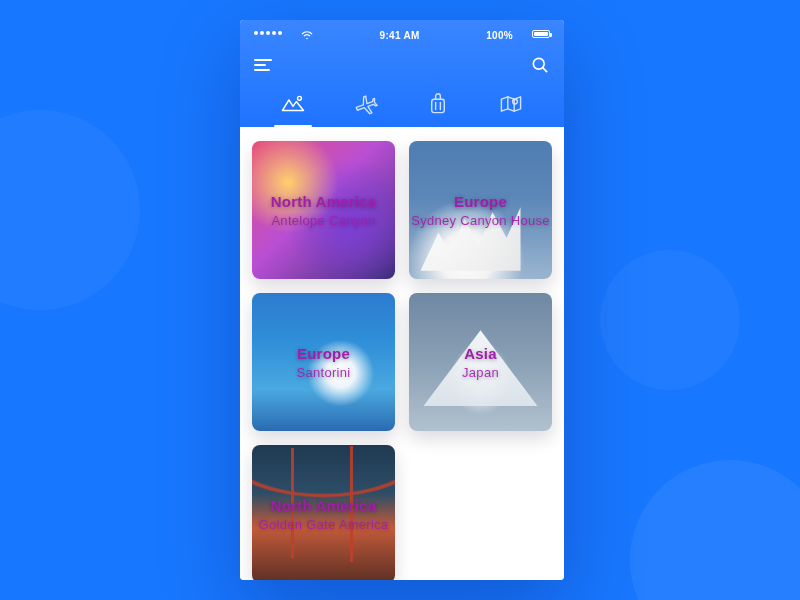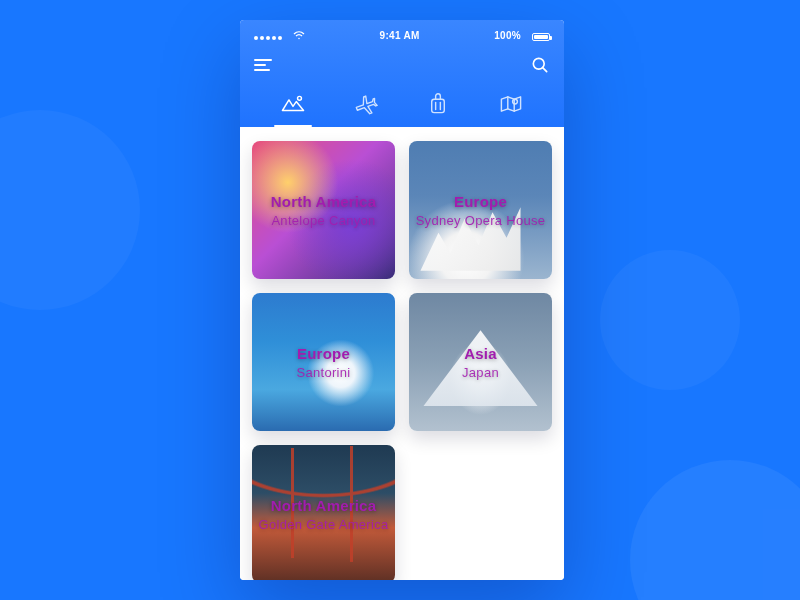--- a/index.html
+++ b/index.html
@@ -41,21 +41,21 @@
   }
 
   .status-bar {
     display: flex;
     align-items: center;
     justify-content: space-between;
     font-size: 10px;
     font-weight: 600;
     letter-spacing: 0.3px;
   }
-  .status-left, .status-right { display: flex; align-items: flex-end; gap: 11px; }
+  .status-left, .status-right { display: flex; align-items: flex-start; gap: 19px; }
   .dots { display: flex; gap: 2px; }
   .dots span { width: 4px; height: 4px; border-radius: 50%; background: #fff; display: block; }
   .battery {
     width: 18px; height: 8px; border: 1px solid #fff; border-radius: 2px; position: relative;
   }
   .battery::after { content:""; position:absolute; right:-3px; top:2px; width:2px; height:4px; background:#fff; border-radius:0 1px 1px 0;}
   .battery-fill { position:absolute; left:1px; top:1px; bottom:1px; right:1px; background:#fff; border-radius:1px;}
 
   .nav-row {
     display: flex;
@@ -270,21 +270,21 @@
           <div class="title">North America</div>
           <div class="sub">Antelope Canyon</div>
         </div>
       </div>
 
 
       <div class="card">
         <div class="bg bg-oceania"></div>
         <div class="layer">
           <div class="title">Europe</div>
-          <div class="sub">Sydney Opera House</div>
+          <div class="sub">Sydney Canyon House</div>
         </div>
       </div>
 
       <div class="card">
         <div class="bg bg-europe"></div>
         <div class="layer">
           <div class="title">Europe</div>
           <div class="sub">Santorini</div>
         </div>
       </div>

